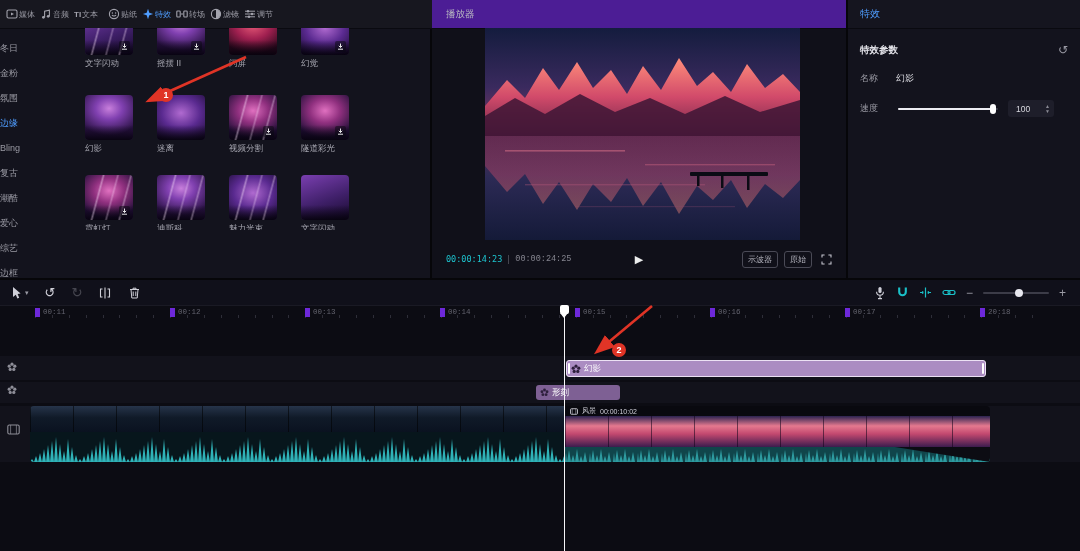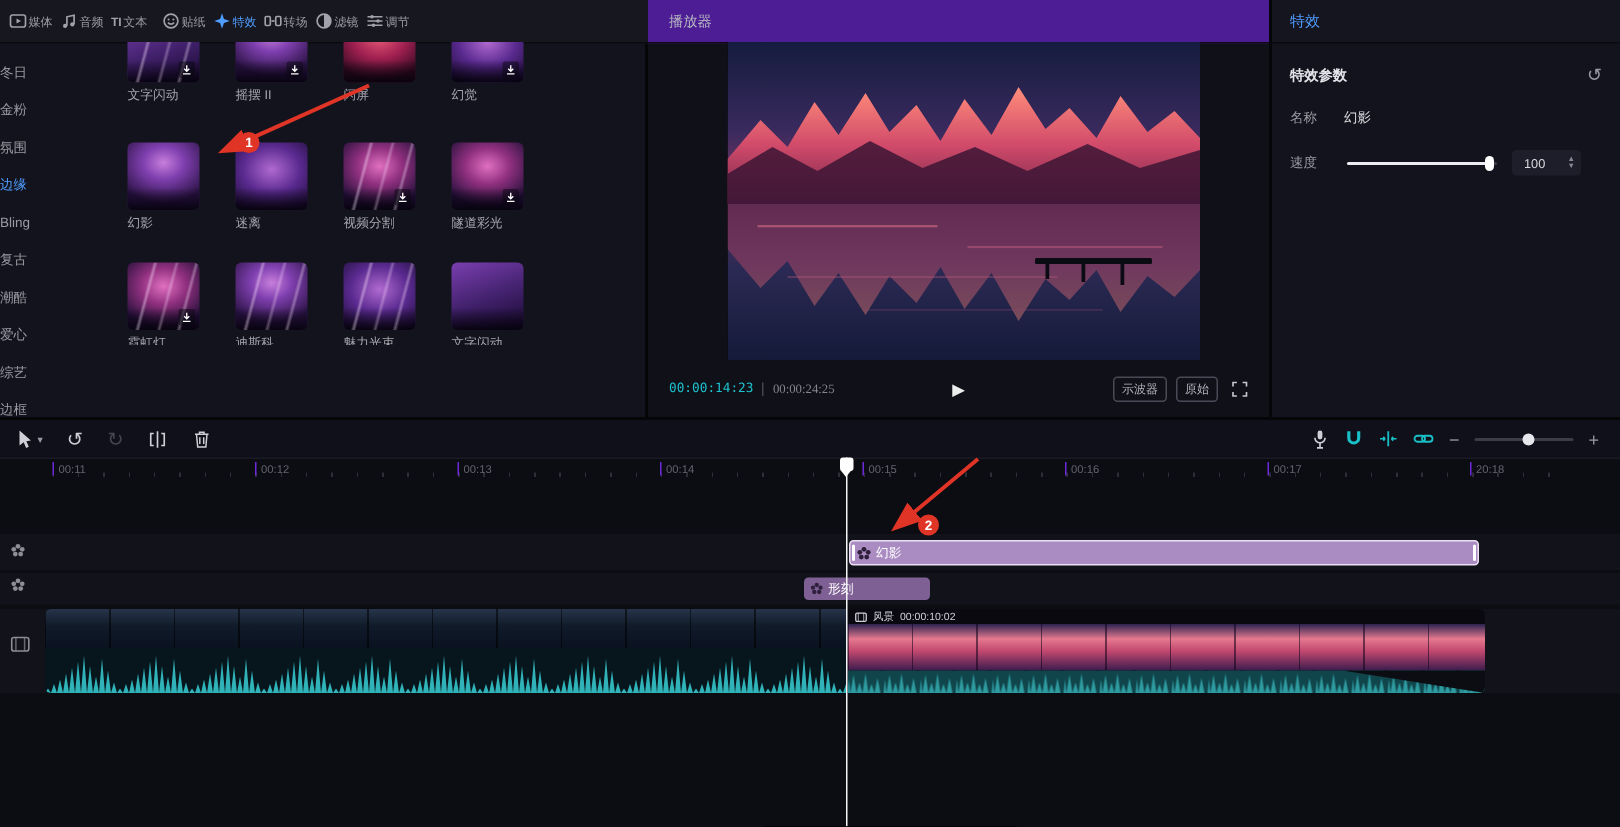--- a/index.html
+++ b/index.html
@@ -46,21 +46,21 @@
 
   
   #player-panel{left:432px;top:0;width:414px;height:278px;background:#101019}
   .pp-header{height:28px;display:flex;align-items:center;padding-left:14px;font-size:9.5px;
              color:#b9b9c2;background:#4c1d95;border-bottom:1px solid #0a0a10}
   .video-wrap{position:absolute;left:53px;top:28px;width:315px;height:212px;background:#000}
   .pp-controls{position:absolute;left:0;top:240px;width:100%;height:38px;display:flex;
                align-items:center;padding:0 14px;box-sizing:border-box}
   .tc-cur{font-size:8.5px;color:#1dc4cf;font-family:"DejaVu Sans Mono","Liberation Mono",monospace}
   .tc-div{width:1px;height:9px;background:#45454f;margin:0 6px}
-  .tc-total{font-size:8.5px;color:#85858f;font-family:Liberation Serif, serif}
+  .tc-total{font-size:8.5px;color:#85858f;font-family:Liberation Mono, monospace}
   .play-btn{position:absolute;left:50%;transform:translateX(-50%);color:#eceded;font-size:11px;cursor:pointer}
   .pp-right{margin-left:auto;display:flex;align-items:center;gap:6px}
   .pp-chip{border:1px solid #4a4a56;border-radius:3px;font-size:8px;color:#b5b5bf;
            padding:2px 5px;cursor:pointer;white-space:nowrap}
   .fullscreen{color:#c5c5cf;margin-left:3px;cursor:pointer}
 
   
   #right-panel{left:848px;top:0;width:232px;height:278px}
   .rp-header{height:28px;display:flex;align-items:center;padding-left:12px;font-size:10px;
              color:#4f9dff;background:#15151f;border-bottom:1px solid #0a0a10}
@@ -92,22 +92,22 @@
   .tl-right{margin-left:auto;display:flex;align-items:center;gap:10px;padding-right:14px}
   .tool.on{color:#1ac0c8}
   .zoom{font-size:12px;color:#9a9aa4}
   .zoom-slider{position:relative;width:66px;height:10px;cursor:pointer}
   .ztrack{position:absolute;left:0;right:0;top:4px;height:2px;background:#3c3c48;border-radius:1px}
   .zhandle{position:absolute;left:32px;top:1px;width:8px;height:8px;border-radius:50%;background:#e7e7ee}
 
   .tl-ruler{position:absolute;left:0;top:26px;width:100%;height:14px;cursor:pointer}
   .ruler-ticks{position:absolute;left:35px;top:9px;width:1010px;height:3px;
                background:repeating-linear-gradient(90deg,#2e2e38 0 1px,transparent 1px 16.9px)}
-  .rl{position:absolute;top:2px;font-size:7.5px;color:#63636e;border-left:1px solid #6d28d9;
-      padding-left:3px;line-height:9px;font-family:Liberation Sans, sans-serif}
+  .rl{position:absolute;top:2px;font-size:7.5px;color:#63636e;border-left:5px solid #6d28d9;
+      padding-left:3px;line-height:9px;font-family:Liberation Mono, monospace}
   .rl0{left:35px}.rl1{left:170px}.rl2{left:305px}.rl3{left:440px}
   .rl4{left:575px}.rl5{left:710px}.rl6{left:845px}.rl7{left:980px}
 
   .track-row{position:absolute;left:0;width:1080px;background:#12121b}
   #fx-row1{top:76px;height:24px}
   #fx-row2{top:102px;height:21px}
   #video-row{top:126px;height:56px}
   .gutter-icon{position:absolute;left:7px;color:#8d8d97;cursor:pointer}
   .gi1{top:82px}.gi2{top:105px}.gi3{top:144px}
 

